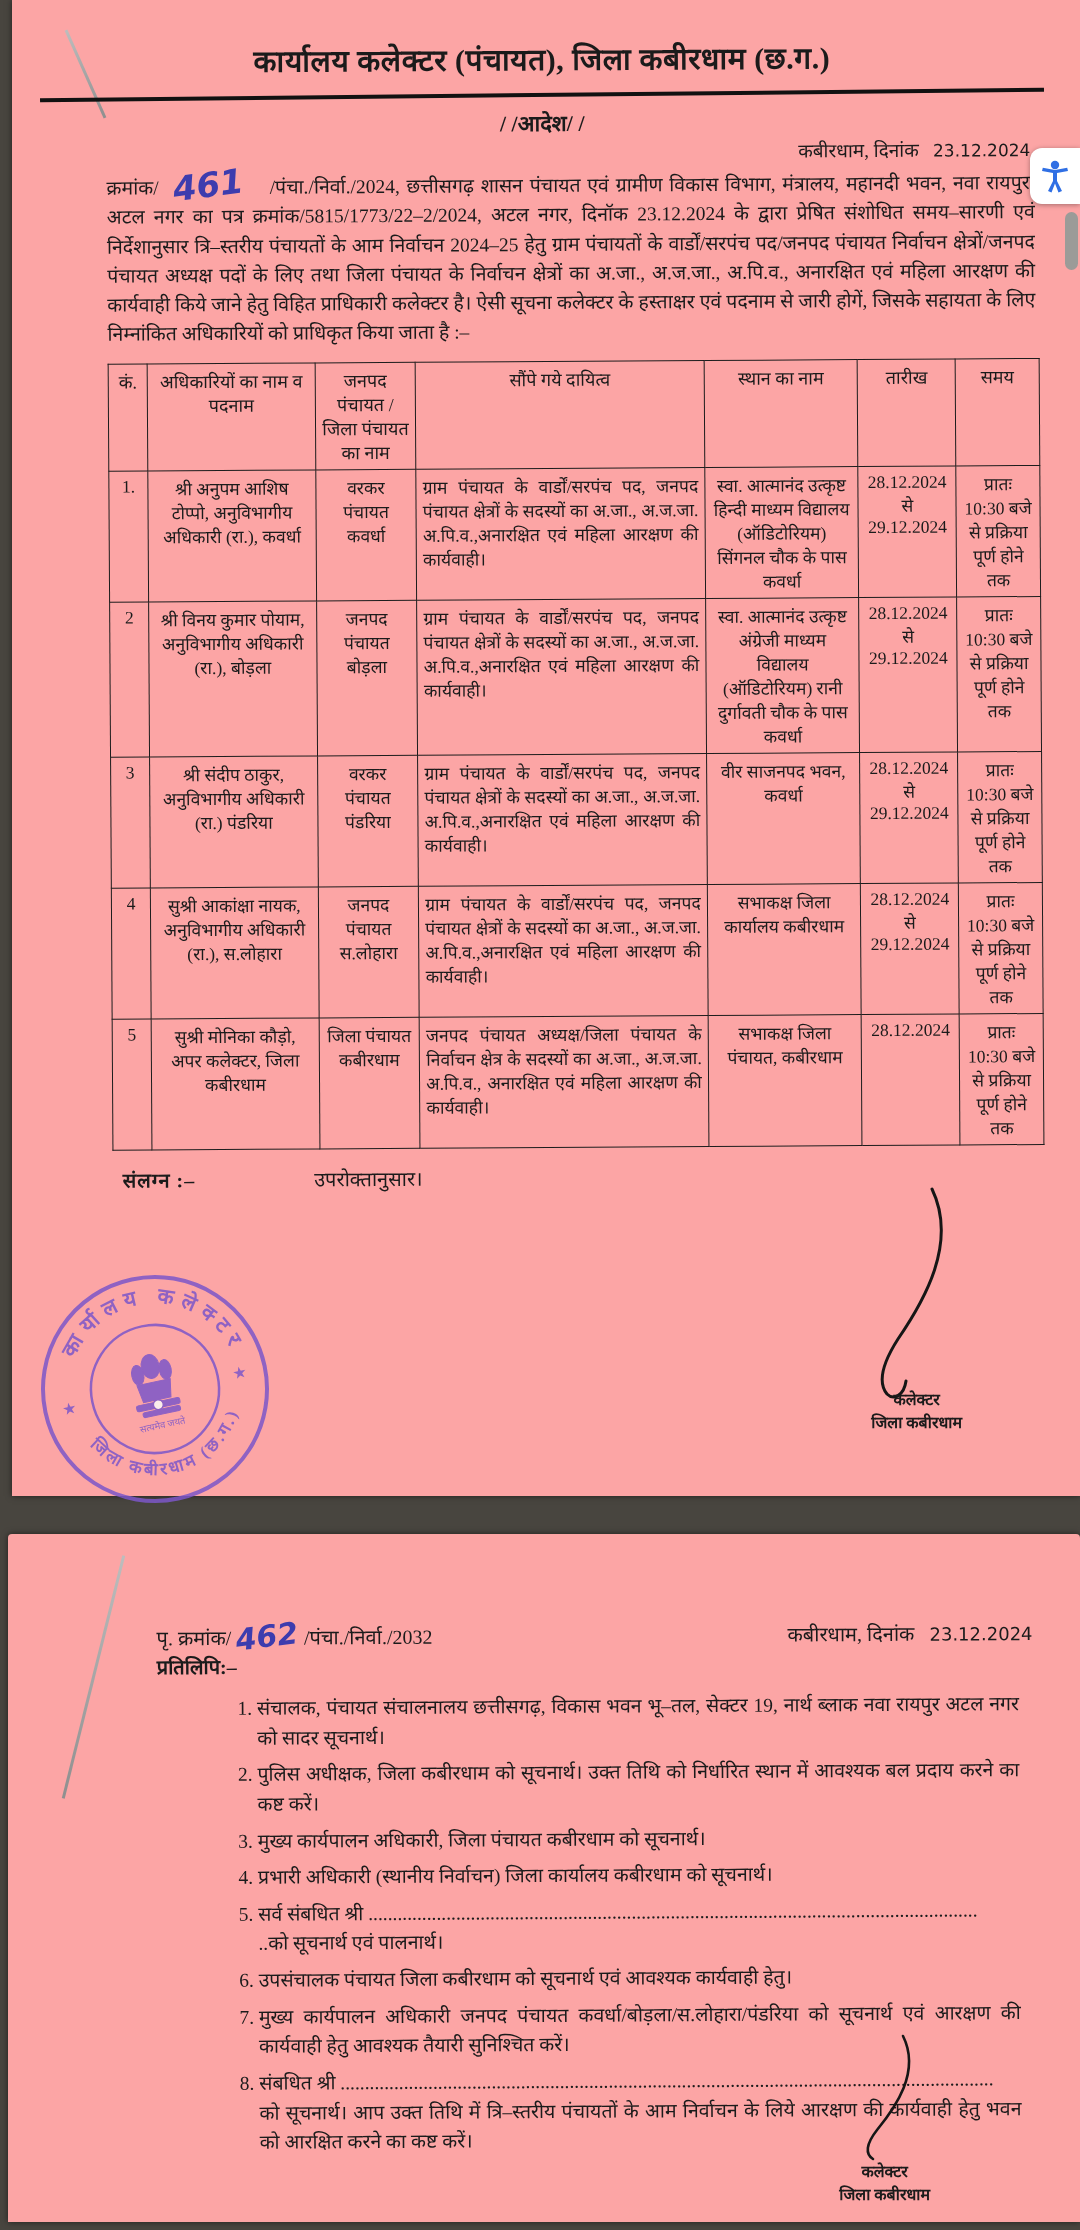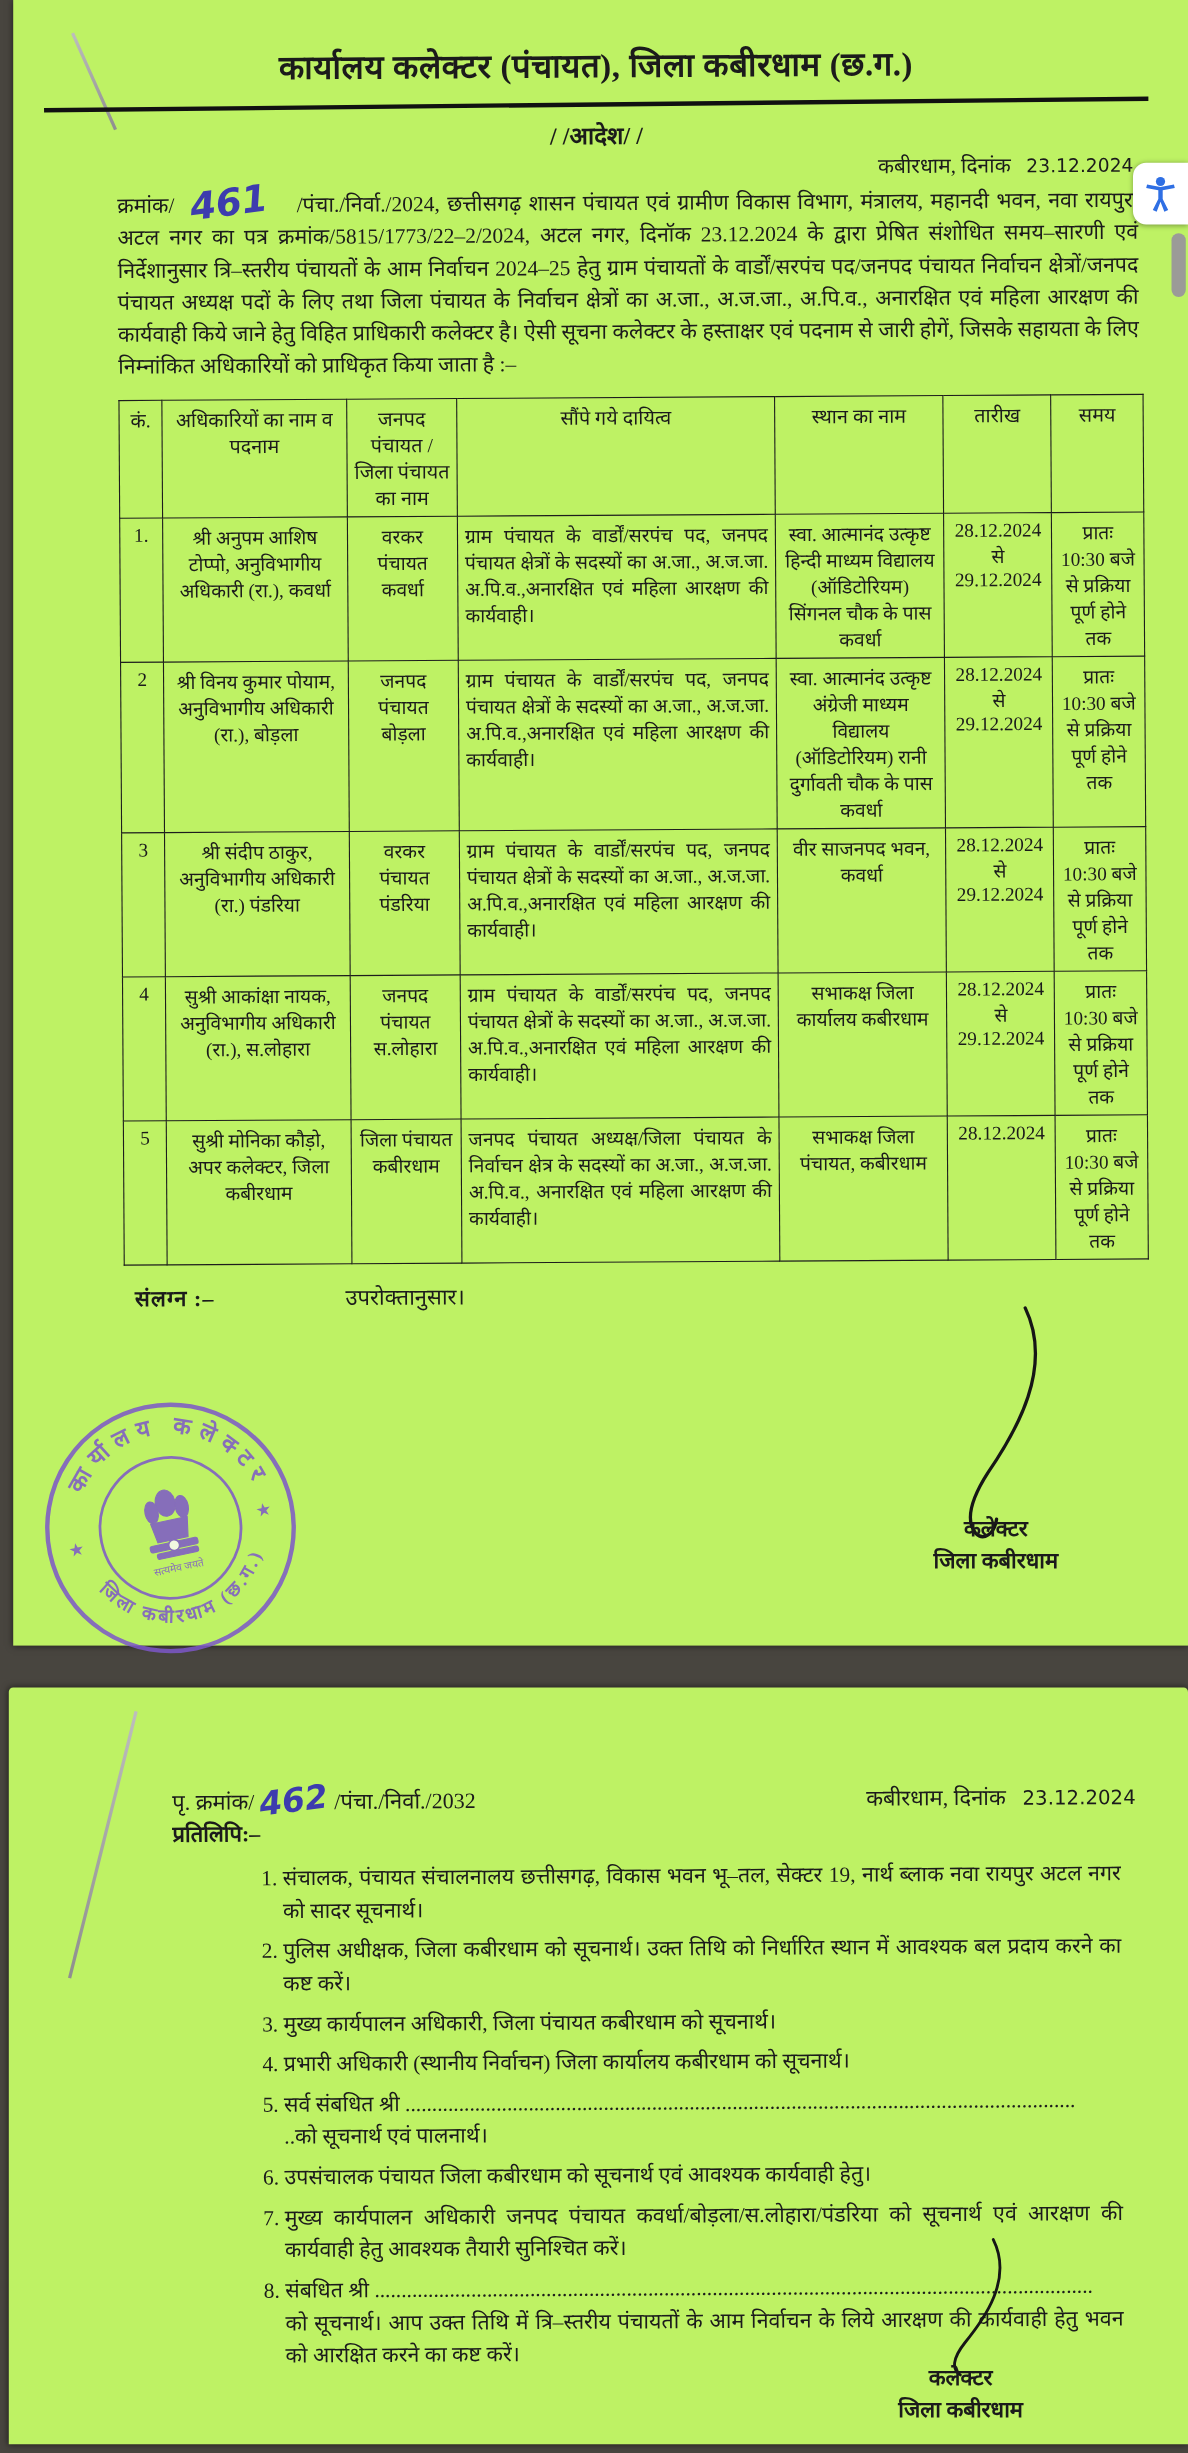--- a/index.html
+++ b/index.html
@@ -2,21 +2,21 @@
 <html><head>
 <meta charset="utf-8">
 <style>
   html,body{margin:0;padding:0;}
   body{
     width:1080px;height:2230px;position:relative;overflow:hidden;
     background:#48453f;
     font-family:"Liberation Serif","DejaVu Sans",sans-serif;
     color:#1b1b1b;
   }
-  .page{position:absolute;background:#bef264;box-shadow:0 0 6px rgba(0,0,0,.55);}
+  .page{position:absolute;background:#fca5a5;box-shadow:0 0 6px rgba(0,0,0,.55);}
   .page1{top:0;left:12px;width:1068px;height:1496px;}
   .page2{top:1534px;left:8px;width:1072px;height:688px;border-radius:4px 4px 0 0;}
   .tilt{position:absolute;inset:0;transform:rotate(-0.35deg);}
   
   .fold{position:absolute;background:linear-gradient(#bdbdbd,#8f8f8f);}
   .fold1{left:72px;top:26px;width:3px;height:96px;transform:rotate(-24deg);}
   .fold2{left:84px;top:18px;width:3px;height:250px;transform:rotate(14deg);}
 
   
   .doc-title{margin-top:38px;text-align:center;font-size:30px;font-weight:bold;letter-spacing:.5px;}
@@ -49,21 +49,21 @@
   table.duty th{text-align:center;vertical-align:top;font-size:18px;}
   td.c{text-align:center;}
   td.j{text-align:justify;padding:6px 8px;}
   col.w-sno{width:4.2%;}col.w-name{width:18%;}col.w-jp{width:10.8%;}
   col.w-duty{width:31%;}col.w-place{width:16.5%;}col.w-date{width:10.5%;}col.w-time{width:9%;}
 
   .enclosure{margin:16px 0 0 108px;font-size:20px;position:relative;z-index:3;}
   .enclosure .lbl{font-weight:bold;letter-spacing:1px;}
   .enclosure .val{margin-left:114px;}
 
-  .sig-block{position:absolute;text-align:center;font-size:20px;font-weight:bold;line-height:1.45;z-index:4;}
+  .sig-block{position:absolute;text-align:center;font-size:16px;font-weight:bold;line-height:1.45;z-index:4;}
   .sig1{right:118px;bottom:62px;}
   .sig2{right:150px;bottom:16px;}
   .sig-swoosh{position:absolute;z-index:3;}
   .sw1{right:120px;bottom:95px;}
   .sw2{right:155px;bottom:60px;}
 
   .stamp{position:absolute;left:18px;bottom:-18px;width:250px;height:250px;opacity:.85;transform:rotate(-12deg);z-index:2;}
 
   
   .p2-ref{margin:88px 46px 0 150px;font-size:20px;display:flex;justify-content:space-between;}

